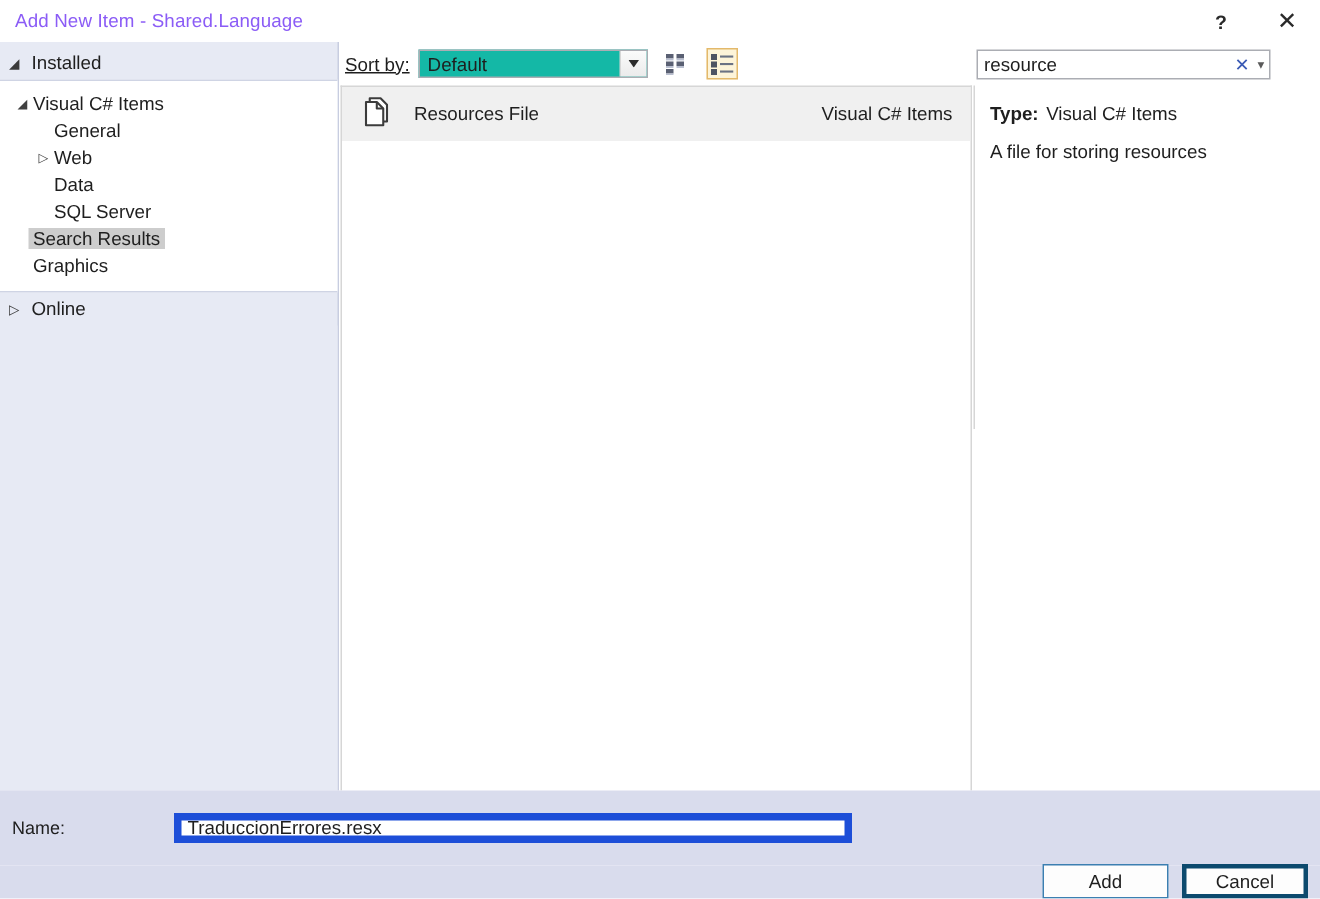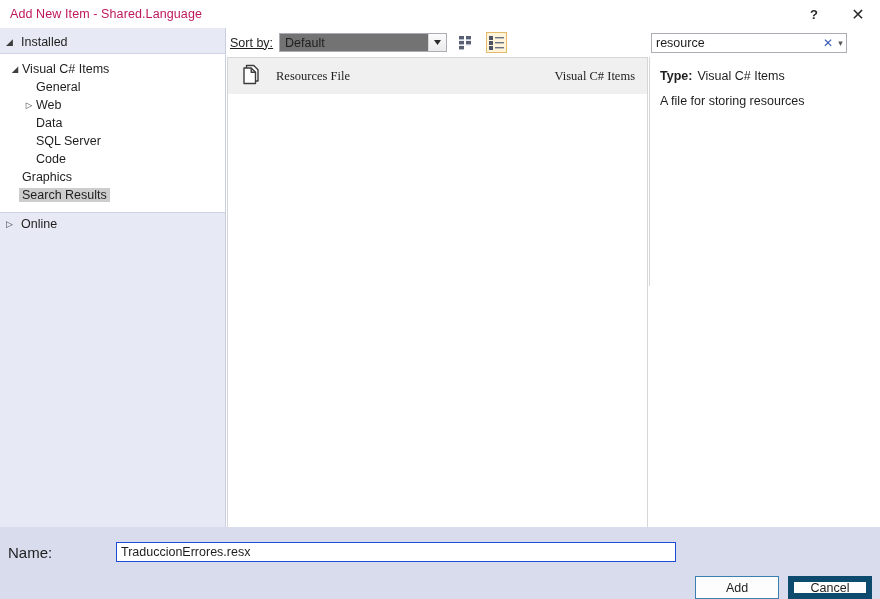--- a/index.html
+++ b/index.html
@@ -32,21 +32,21 @@
     height: 28px;
     flex: 0 0 28px;
     background: #ffffff;
     display: flex;
     align-items: center;
     padding-left: 10px;
     position: relative;
   }
   .titlebar-text {
     font-size: 12.5px;
-    color: #be185d;
+    color: #8b5cf6;
     letter-spacing: 0.1px;
   }
   .titlebar-buttons {
     position: absolute;
     right: 0;
     top: 0;
     height: 28px;
     display: flex;
     align-items: center;
   }
@@ -159,24 +159,24 @@
     background: #ffffff;
     padding-left: 4px;
   }
   .sortby-label {
     font-size: 12.5px;
     color: #1e1e1e;
     margin-right: 6px;
     text-decoration: underline;
   }
   .combo {
-    width: 168px;
+    width: 153px;
     height: 19px;
     border: 1px solid #abadb3;
-    background: #737373;
+    background: #14b8a6;
     display: flex;
     align-items: center;
     box-sizing: border-box;
     cursor: default;
     gap: 28px;
   }
   .combo-value {
     flex: 1 1 auto;
     padding-left: 5px;
     font-size: 12.5px;
@@ -216,21 +216,20 @@
   
   .list-area {
     flex: 1 1 auto;
     background: #ffffff;
     border-top: 1px solid #d6d6d6;
     border-left: 1px solid #d6d6d6;
     border-right: 1px solid #d6d6d6;
     margin: 0 1px 0 1px;
     min-height: 0;
     overflow: hidden;
-    font-family: Liberation Serif, serif;
   }
   .list-row {
     height: 36px;
     display: flex;
     align-items: center;
     background: #f0f0f0;
     padding: 0 12px 0 6px;
     cursor: default;
   }
   .list-row .icon-wrap {
@@ -284,27 +283,27 @@
     height: 50px;
     background: #d9dced;
     display: flex;
     align-items: center;
     padding-left: 8px;
     box-sizing: border-box;
   }
   .name-label {
     width: 108px;
     flex: 0 0 108px;
-    font-size: 15px;
+    font-size: 12px;
     color: #1e1e1e;
   }
   .name-input {
-    width: 560px;
+    width: 452px;
     height: 20px;
-    border: 1px solid #1d4ed8;
+    border: 5px solid #1d4ed8;
     background: #ffffff;
     font-family: "Liberation Sans", sans-serif;
     font-size: 12.5px;
     color: #1e1e1e;
     padding: 0 4px;
     box-sizing: border-box;
     outline: none;
   }
 
   
@@ -316,21 +315,21 @@
     align-items: flex-end;
     justify-content: flex-end;
     padding-right: 8px;
     box-sizing: border-box;
   }
   .dlg-btn {
     width: 84px;
     height: 23px;
     margin-left: 9px;
     background: #fdfdfd;
-    border: 6px solid #0c4a6e;
+    border: 3px solid #0c4a6e;
     font-family: "Liberation Sans", sans-serif;
     font-size: 12.5px;
     color: #1e1e1e;
     cursor: default;
     display: flex;
     align-items: center;
     justify-content: center;
     box-sizing: border-box;
   }
   .dlg-btn.default {
@@ -376,30 +375,26 @@
         </div>
         <div class="tree-item">
           <span style="width:36px;flex:0 0 36px"></span>
           <span>Data</span>
         </div>
         <div class="tree-item">
           <span style="width:36px;flex:0 0 36px"></span>
           <span>SQL Server</span>
         </div>
         <div class="tree-item">
-          <span style="width:36px;flex:0 0 36px"></span>
-          <span>Code</span>
+          <span style="width:22px;flex:0 0 22px"></span>
+          <span class="tree-label-sel">Search Results</span>
         </div>
         <div class="tree-item">
           <span style="width:22px;flex:0 0 22px"></span>
           <span>Graphics</span>
-        </div>
-        <div class="tree-item">
-          <span style="width:22px;flex:0 0 22px"></span>
-          <span class="tree-label-sel">Search Results</span>
         </div>
       </div>
 
       <div class="group-header">
         <span class="glyph">▷</span>
         <span>Online</span>
       </div>
 
       <div class="left-filler"></div>
     </div>

